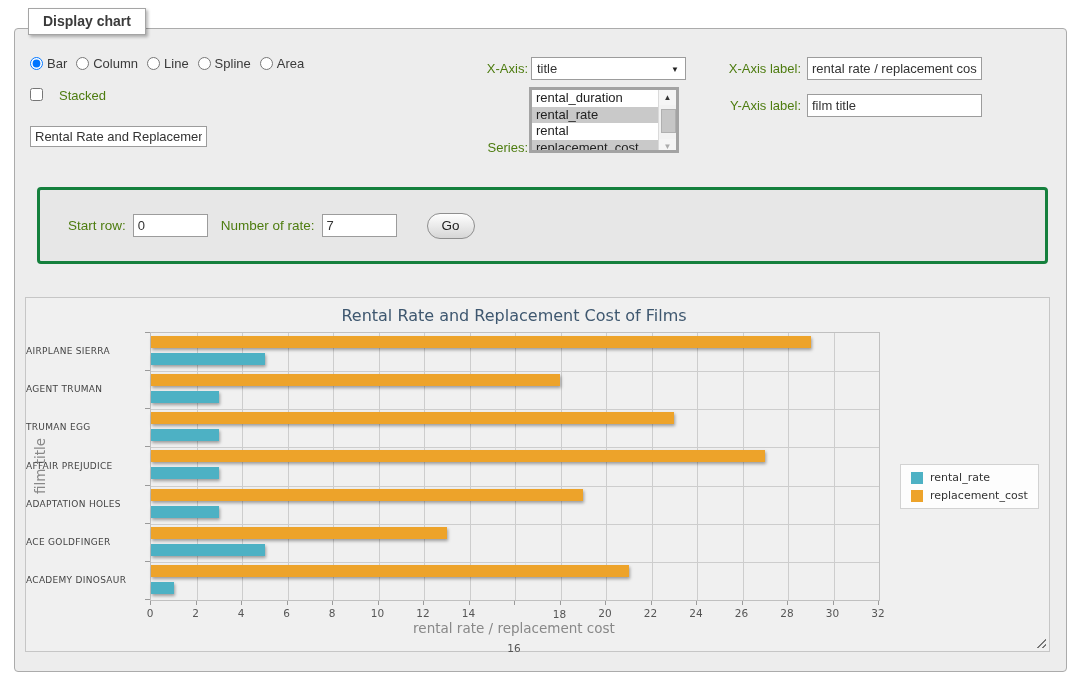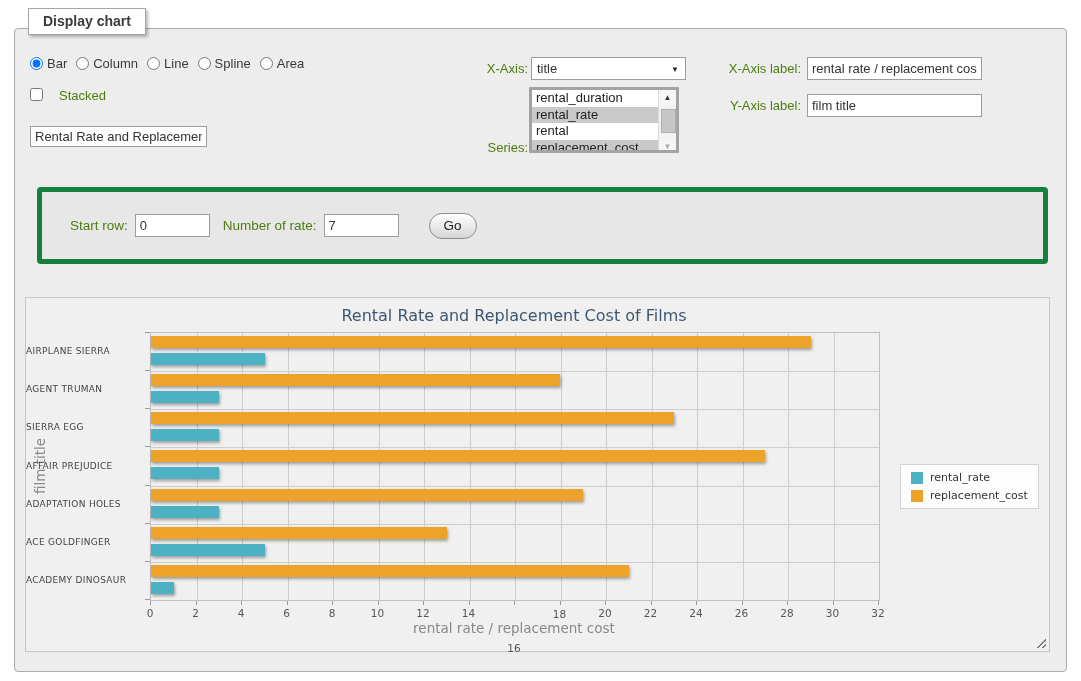--- a/index.html
+++ b/index.html
@@ -27,21 +27,21 @@
   .sb-btn{position:absolute;left:0;width:17px;height:15px;background:#F5F5F5;display:flex;align-items:center;justify-content:center;font-size:8px;}
   #sb-up{top:0;color:#333;}
   #sb-down{bottom:0;color:#ABABAB;}
   #sb-thumb{position:absolute;left:2px;top:19px;width:13px;height:22px;background:#C6C6C6;border:1px solid #B0B0B0;}
   
   #xlabel-caption{position:absolute;left:700px;top:32px;width:86px;text-align:right;}
   #xlabel-input{position:absolute;left:792px;top:28px;width:175px;height:23px;}
   #ylabel-caption{position:absolute;left:700px;top:69px;width:86px;text-align:right;}
   #ylabel-input{position:absolute;left:792px;top:65px;width:175px;height:23px;}
   
-  #pag{position:absolute;left:22px;top:158px;width:1011px;height:77px;background:#E7E7E7;border:5px solid #15803d;border-radius:4px;box-sizing:border-box;display:flex;align-items:center;padding-left:28px;}
+  #pag{position:absolute;left:22px;top:158px;width:1011px;height:77px;background:#E7E7E7;border:3px solid #15803d;border-radius:4px;box-sizing:border-box;display:flex;align-items:center;padding-left:28px;}
   #pag .lbl{font-size:13.5px;}
   #pag input{width:75px;height:23px;margin-left:7px;}
   #num-rows-label{margin-left:13px;}
   #go-button{margin-left:30px;height:26px;padding:0 14px;border:1px solid #8E8E8E;border-radius:13px;background:linear-gradient(#FEFEFE,#D6D6D6);font-size:13.5px;color:#222;font-family:"Liberation Sans",sans-serif;cursor:pointer;}
   
   #chart{position:absolute;left:10px;top:268px;width:1025px;height:355px;background:#F0F0F0;border:1px solid #C6C6C6;box-sizing:border-box;font-family:"DejaVu Sans",sans-serif;}
   #chart-title{position:absolute;left:124px;top:8px;width:728px;text-align:center;font-size:16px;color:#3E576F;}
   #plot{position:absolute;left:124px;top:34px;width:728px;height:267px;border:1px solid #C0C0C0;box-sizing:content-box;}
   .gridline-v{position:absolute;top:0;bottom:0;width:1px;background:#CDCDCD;}
   .gridline-h{position:absolute;left:0;right:0;height:1px;background:#CDCDCD;}
@@ -218,19 +218,19 @@
       <div class="y-tick" style="left: 119px; top: 34px;"></div>
       <div class="y-tick" style="left: 119px; top: 72px;"></div>
       <div class="y-tick" style="left: 119px; top: 110px;"></div>
       <div class="y-tick" style="left: 119px; top: 148px;"></div>
       <div class="y-tick" style="left: 119px; top: 187px;"></div>
       <div class="y-tick" style="left: 119px; top: 225px;"></div>
       <div class="y-tick" style="left: 119px; top: 263px;"></div>
       <div class="y-tick" style="left: 119px; top: 301px;"></div>
       <div class="cat-label" style="top: 53.0714px;">AIRPLANE SIERRA</div>
       <div class="cat-label" style="top: 91.2143px;">AGENT TRUMAN</div>
-      <div class="cat-label" style="top: 129.357px;">SIERRA EGG</div>
+      <div class="cat-label" style="top: 129.357px;">TRUMAN EGG</div>
       <div class="cat-label" style="top: 167.5px;">AFFAIR PREJUDICE</div>
       <div class="cat-label" style="top: 205.643px;">ADAPTATION HOLES</div>
       <div class="cat-label" style="top: 243.786px;">ACE GOLDFINGER</div>
       <div class="cat-label" style="top: 281.929px;">ACADEMY DINOSAUR</div>
     </div>
 </div>
 
 </body></html>

